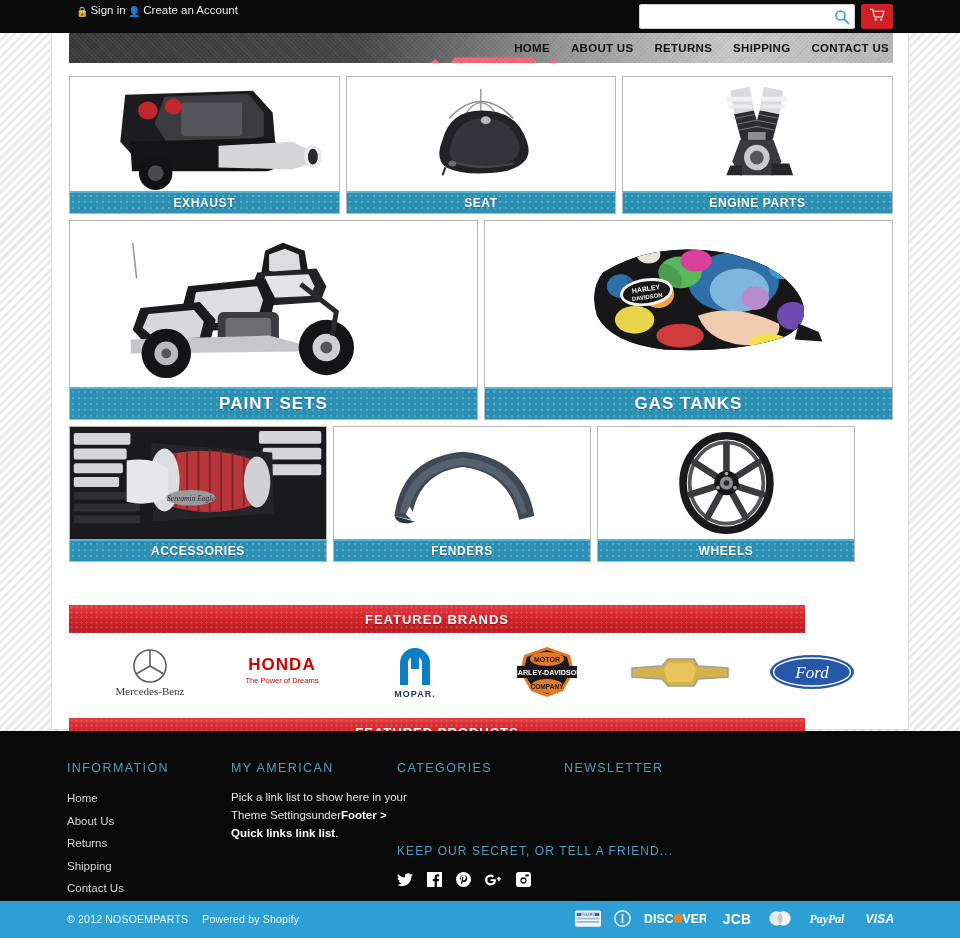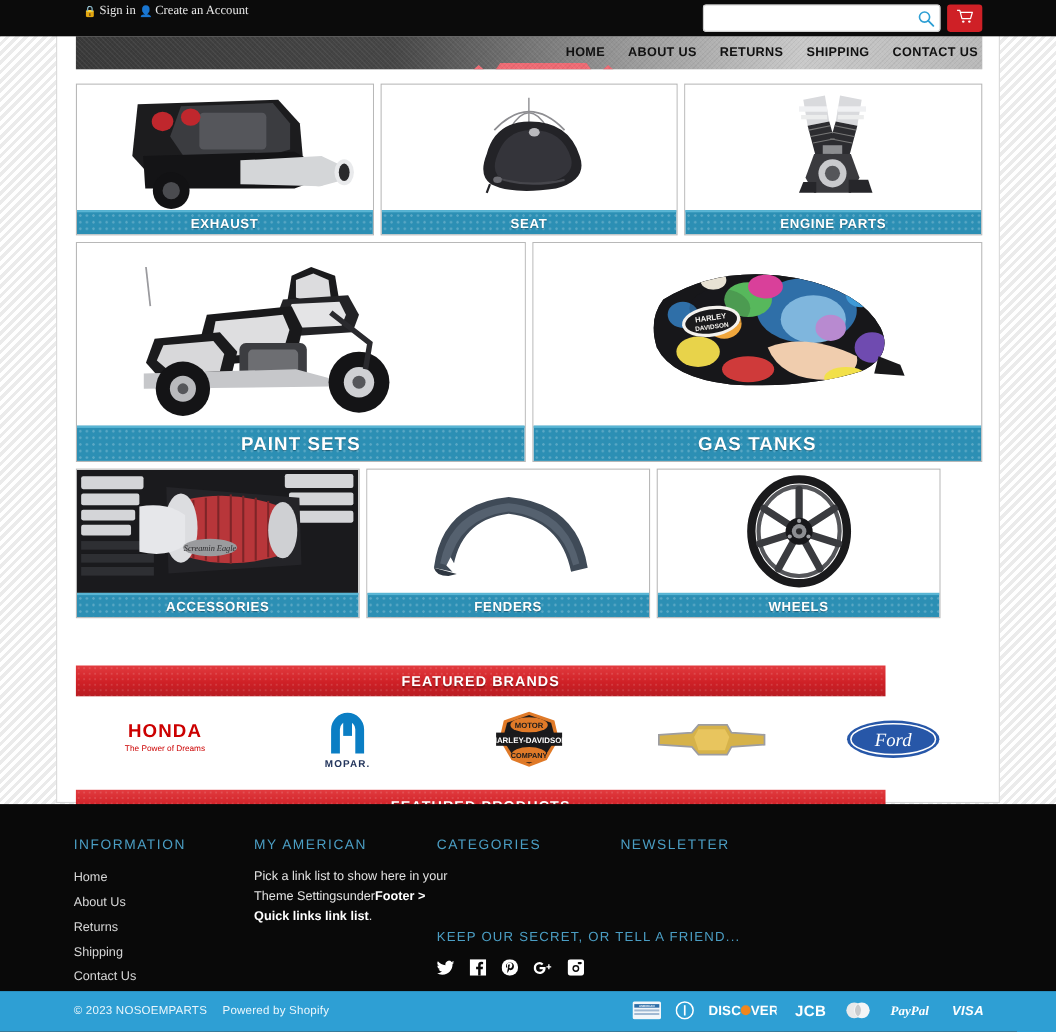--- a/index.html
+++ b/index.html
@@ -17,21 +17,21 @@
   
   .topbar{
     position:absolute; left:0; top:0; width:960px; height:33px;
     background:#0b0b0b; z-index:40;
   }
   .topbar-inner{ position:relative; width:960px; height:33px; }
   .acct-links{
     position:absolute; left:76px; top:2px; width:190px;
     font-size:11.5px; line-height:16px; color:#dcdcdc;
   }
-  .acct-links a{ color:#e9e9e9; text-decoration:none;font-family:Liberation Serif, serif; }
+  .acct-links a{ color:#e9e9e9; text-decoration:none; }
   .ic{ color:#2e9fd4; font-size:10px; margin-right:2px; display:inline-block; vertical-align:-1px;}
   .search-wrap{
     position:absolute; left:639px; top:4px; width:216px; height:25px;
     background:#fff; border-radius:3px; box-shadow:0 0 0 1px #cfcfcf inset;
   }
   .search-wrap input{
     position:absolute; left:0; top:0; width:190px; height:25px;
     border:0; outline:0; background:transparent;
     padding:0 8px; font-size:11px; color:#333;
     font-family:"Liberation Sans", sans-serif;
@@ -480,20 +480,29 @@
       </div>
     </div>
   </div>
 
   <div class="redbar" style="top:574px;">
     <span>FEATURED BRANDS</span>
   </div>
 
   <div class="brands">
 
+    <div class="brand">
+      <svg width="100" height="54" viewBox="0 0 100 54">
+        <g transform="translate(50,21)">
+          <circle r="16" fill="none" stroke="#5d5d61" stroke-width="1.6"></circle>
+          <path d="M0 0 L0 -16 M0 0 L-13.8 8 M0 0 L13.8 8" stroke="#5d5d61" stroke-width="1.6"></path>
+        </g>
+        <text x="50" y="50" font-family="'Liberation Serif',serif" font-size="11" fill="#3b3b3d" text-anchor="middle">Mercedes-Benz</text>
+      </svg>
+    </div>
 
     <div class="brand">
       <svg width="110" height="44" viewBox="0 0 110 44">
         <text x="55" y="20" font-family="'Liberation Sans',sans-serif" font-size="17" font-weight="bold" fill="#cc0000" text-anchor="middle" letter-spacing="1">HONDA</text>
         <text x="55" y="33" font-family="'Liberation Sans',sans-serif" font-size="7.5" fill="#cc0000" text-anchor="middle">The Power of Dreams</text>
       </svg>
     </div>
 
     <div class="brand">
       <svg width="90" height="54" viewBox="0 0 90 54">
@@ -597,21 +606,21 @@
         <circle cx="8" cy="9" r="3.3" fill="#090909"></circle>
         <circle cx="8" cy="9" r="1.9" fill="currentColor"></circle>
         <rect x="9.8" y="2.6" width="4" height="2.2" rx="1" fill="#090909"></rect>
       </svg>
     </a>
   </div>
 </div>
 
 <div class="bottombar">
   <div class="copy">
-    <span>© 2023 NOSOEMPARTS</span><span class="pb">Powered by Shopify</span>
+    <span>© 2012 NOSOEMPARTS</span><span class="pb">Powered by Shopify</span>
   </div>
 
   <div class="pays">
     <svg class="pay" width="26" height="17" viewBox="0 0 32 20">
       <rect width="32" height="20" rx="2" fill="#f2f6fa"></rect>
       <rect x="2" y="3" width="28" height="4" fill="#2e6ea8"></rect>
       <rect x="2" y="9" width="28" height="2.2" fill="#9fb8d2"></rect>
       <rect x="2" y="13" width="28" height="2.2" fill="#9fb8d2"></rect>
       <text x="16" y="6.4" font-family="'Liberation Sans',sans-serif" font-size="3.2" font-weight="bold" fill="#fff" text-anchor="middle">AMERICAN</text>
     </svg>

